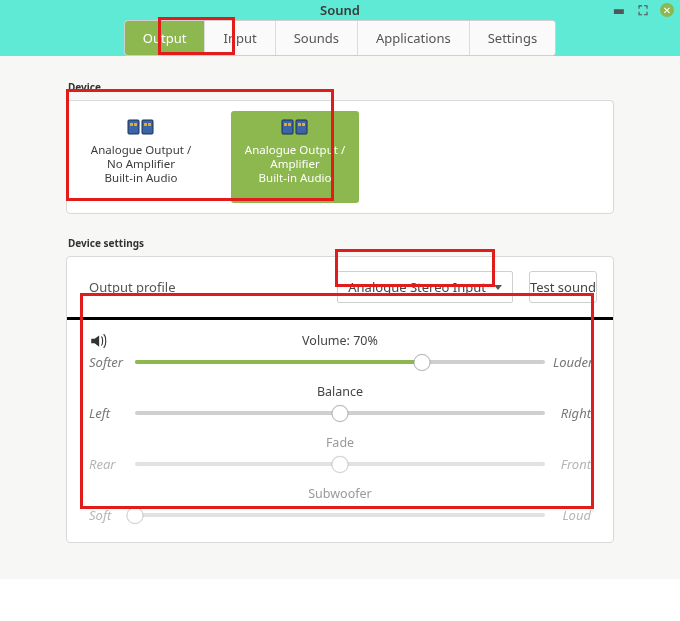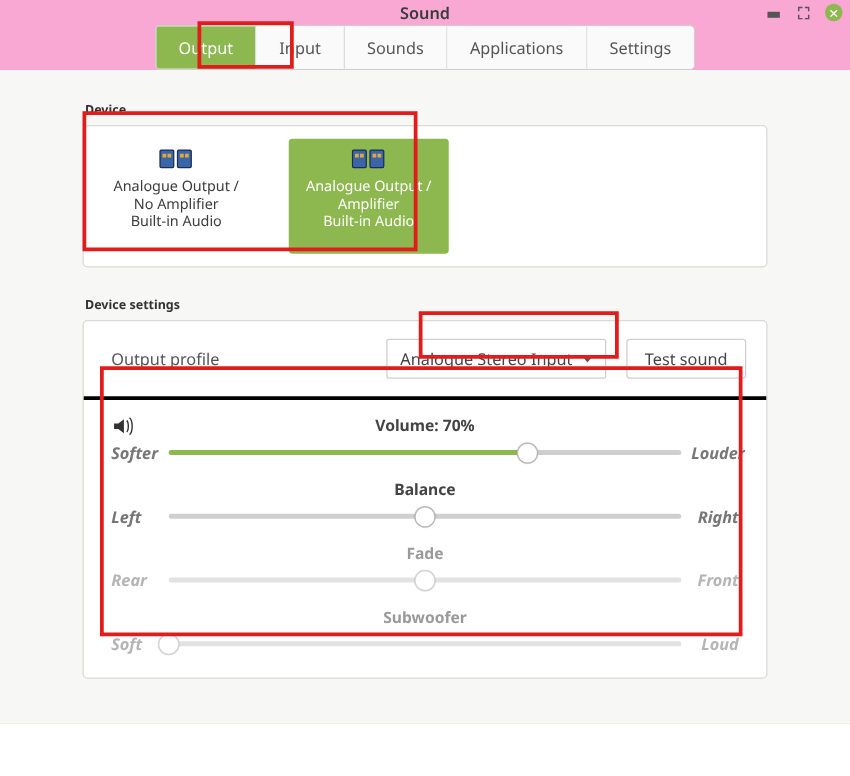--- a/index.html
+++ b/index.html
@@ -8,21 +8,21 @@
     width: 680px;
     height: 621px;
     background: #ffffff;
     font-family: "Noto Sans", "DejaVu Sans", Arial, sans-serif;
     font-size: 13px;
     color: #3c3c3c;
     overflow: hidden;
   }
   .window {
     width: 680px;
-    background: #f9a8d4;
+    background: #5eead4;
   }
   .titlebar {
     position: relative;
     height: 20px;
     line-height: 20px;
     text-align: center;
     font-weight: 600;
     font-size: 13px;
     color: #3a3a3a;
   }
@@ -166,29 +166,28 @@
     border-right: 4px solid transparent;
     border-top: 5px solid #555;
   }
   .btn {
     height: 30px;
     border: 1px solid #cfcfcf;
     border-radius: 3px;
     background: #fff;
     display: flex;
     align-items: center;
-    padding: 0 14px;
+    padding: 0 0;
     margin-left: 16px;
     cursor: pointer;
     color: #444;
   }
 
   .sliders {
     padding: 12px 22px 18px 22px;
-    font-weight: bold;
   }
   .slider-block {
     margin-bottom: 12px;
   }
   .slider-title {
     text-align: center;
     font-size: 12.5px;
     color: #444;
     margin-bottom: 4px;
     display: flex;

